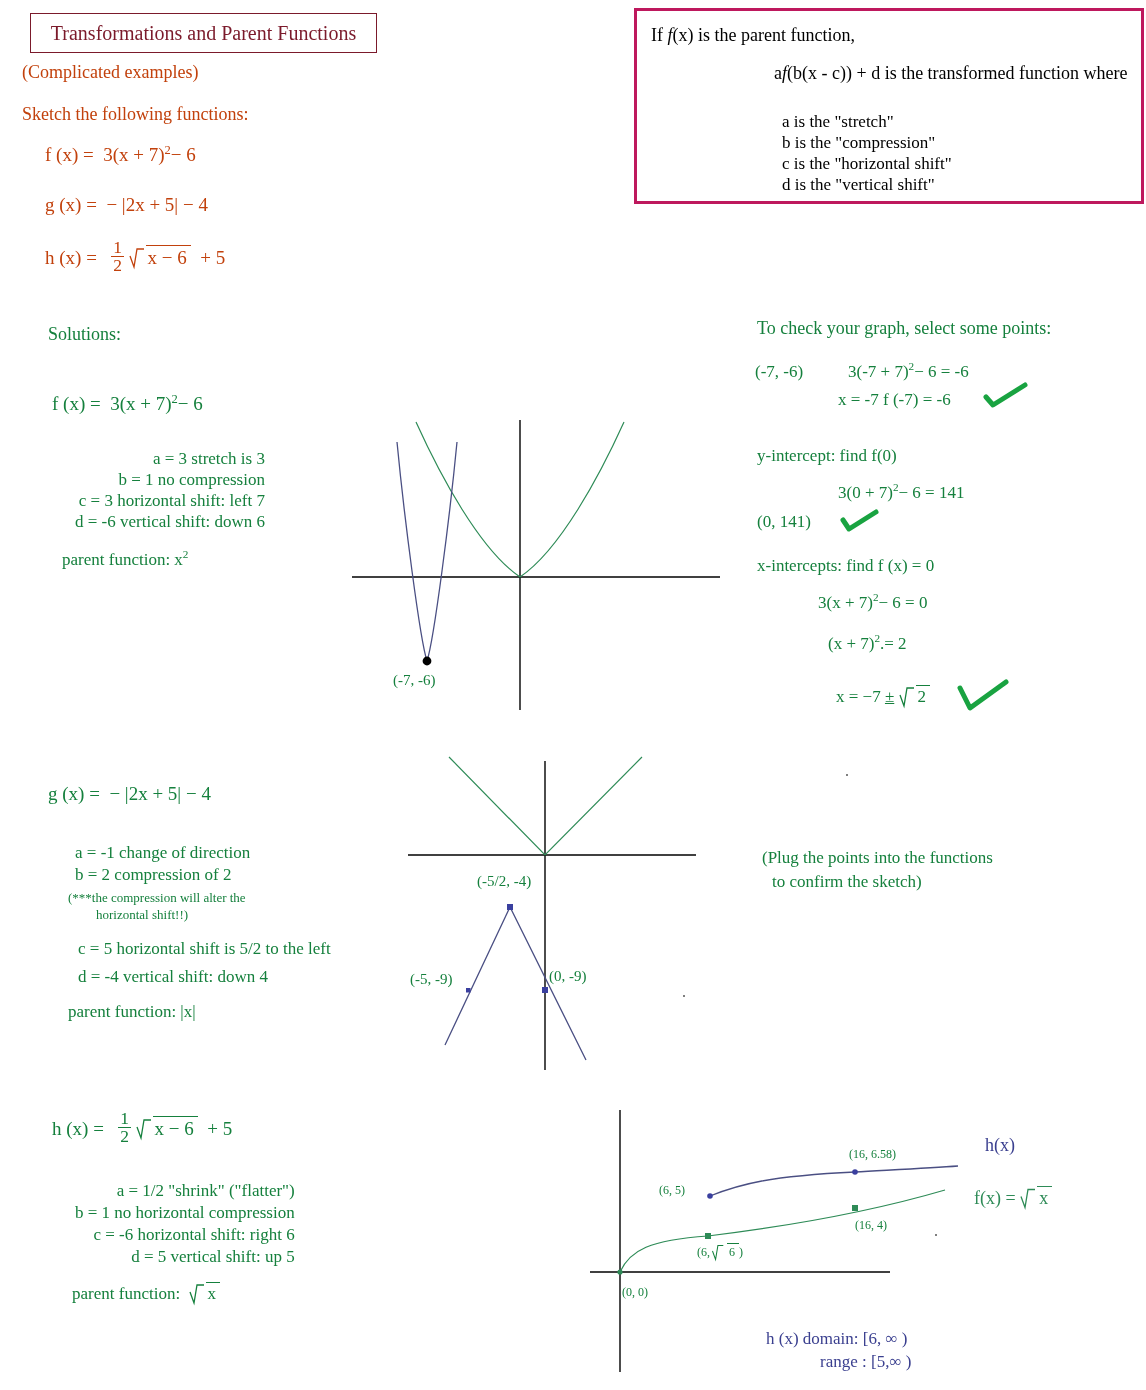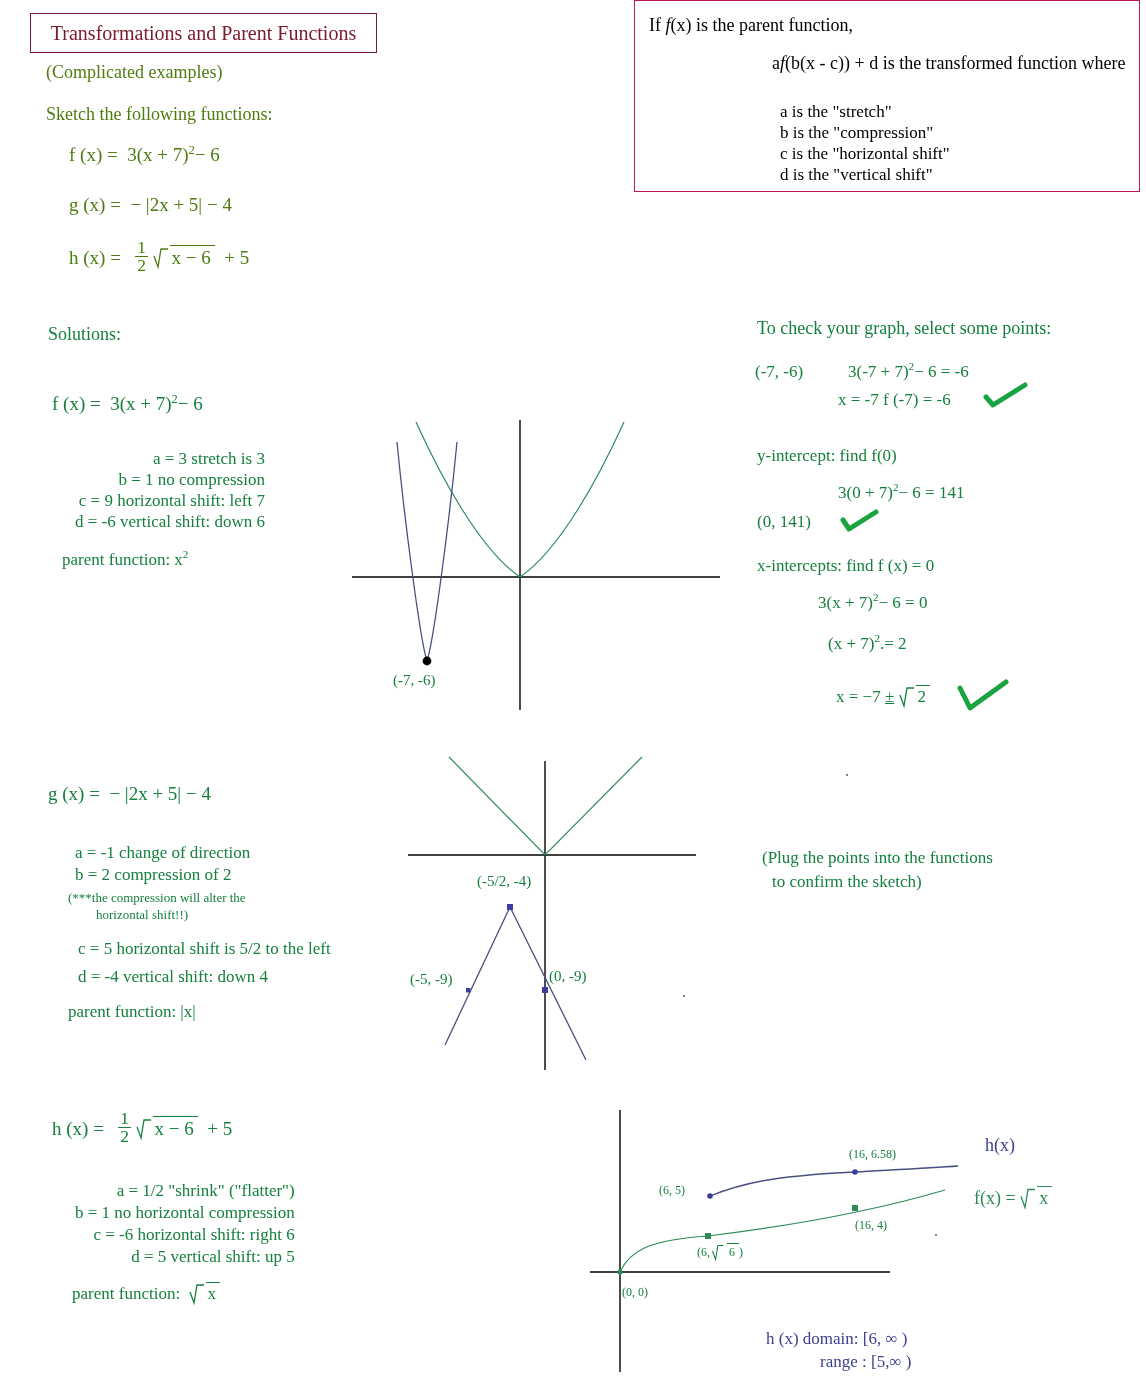--- a/index.html
+++ b/index.html
@@ -3,35 +3,35 @@
 <meta charset="utf-8">
 <style>
   html,body{margin:0;padding:0;background:#ffffff;}
   body{
     width:1146px;height:1390px;position:relative;overflow:hidden;
     font-family:"Liberation Serif","DejaVu Serif",serif;
     color:#7b1a2b;
   }
   .abs{position:absolute;}
   .maroon{color:#15803d;}
-  .black{color:#4d7c0f;margin-left:24px;}
+  .black{color:#c2410c;}
   .navy{color:#3a3f8f;}
   .green{color:#2e8b57;}
 
   
   #title-box{
     left:30px;top:13px;width:345px;height:38px;
     border:1px solid #7b1a2b;
     display:flex;align-items:center;justify-content:center;
     font-size:20px;
   }
   
   #def-box{
-    left:634px;top:0;width:504px;height:190px;
-    border:1px solid #be185d;
+    left:634px;top:8px;width:504px;height:190px;
+    border:3px solid #be185d;
     color:#000;font-size:18px;
   }
   #def-box .l1{position:absolute;left:14px;top:14px;}
   #def-box .l2{position:absolute;left:105px;top:52px;white-space:nowrap;margin-left:32px;}
   #def-box .items{position:absolute;left:145px;top:100px;line-height:21px;font-size:17px;}
   .ital{font-style:italic;font-family:"Liberation Serif",serif;}
 
   .t{white-space:nowrap;}
   .f18{font-size:18px;}
   .f19{font-size:19px;}
@@ -113,21 +113,21 @@
 </div>
 
 <div class="abs maroon f18 t" style="left:48px;top:324px;">Solutions:</div>
 
 <div class="abs maroon f19 t" style="left:52px;top:392px;">
   <span>f (x) =</span>&nbsp;&nbsp;<span>3(x + 7)</span><span class="sup">2</span><span>− 6</span>
 </div>
 <div class="abs maroon f17 lines" style="left:75px;top:448px;">
   <div class="t">a = 3    stretch is 3</div>
   <div class="t">b = 1    no compression</div>
-  <div class="t">c = 9    horizontal shift: left 7</div>
+  <div class="t">c = 3    horizontal shift: left 7</div>
   <div class="t">d = -6   vertical shift:  down 6</div>
 </div>
 <div class="abs maroon f17 t" style="left:62px;top:548px;">
   <span>parent function:   x</span><span class="sup">2</span>
 </div>
 
 <svg class="abs" style="left:340px;top:420px;" width="380" height="290">
   <line class="axis" x1="12" y1="157" x2="380" y2="157"></line>
   <line class="axis" x1="180" y1="0" x2="180" y2="290"></line>
   <path class="curve-green" d="M76,2 C100,55 140,130 180,157 C220,130 260,55 284,2"></path>

